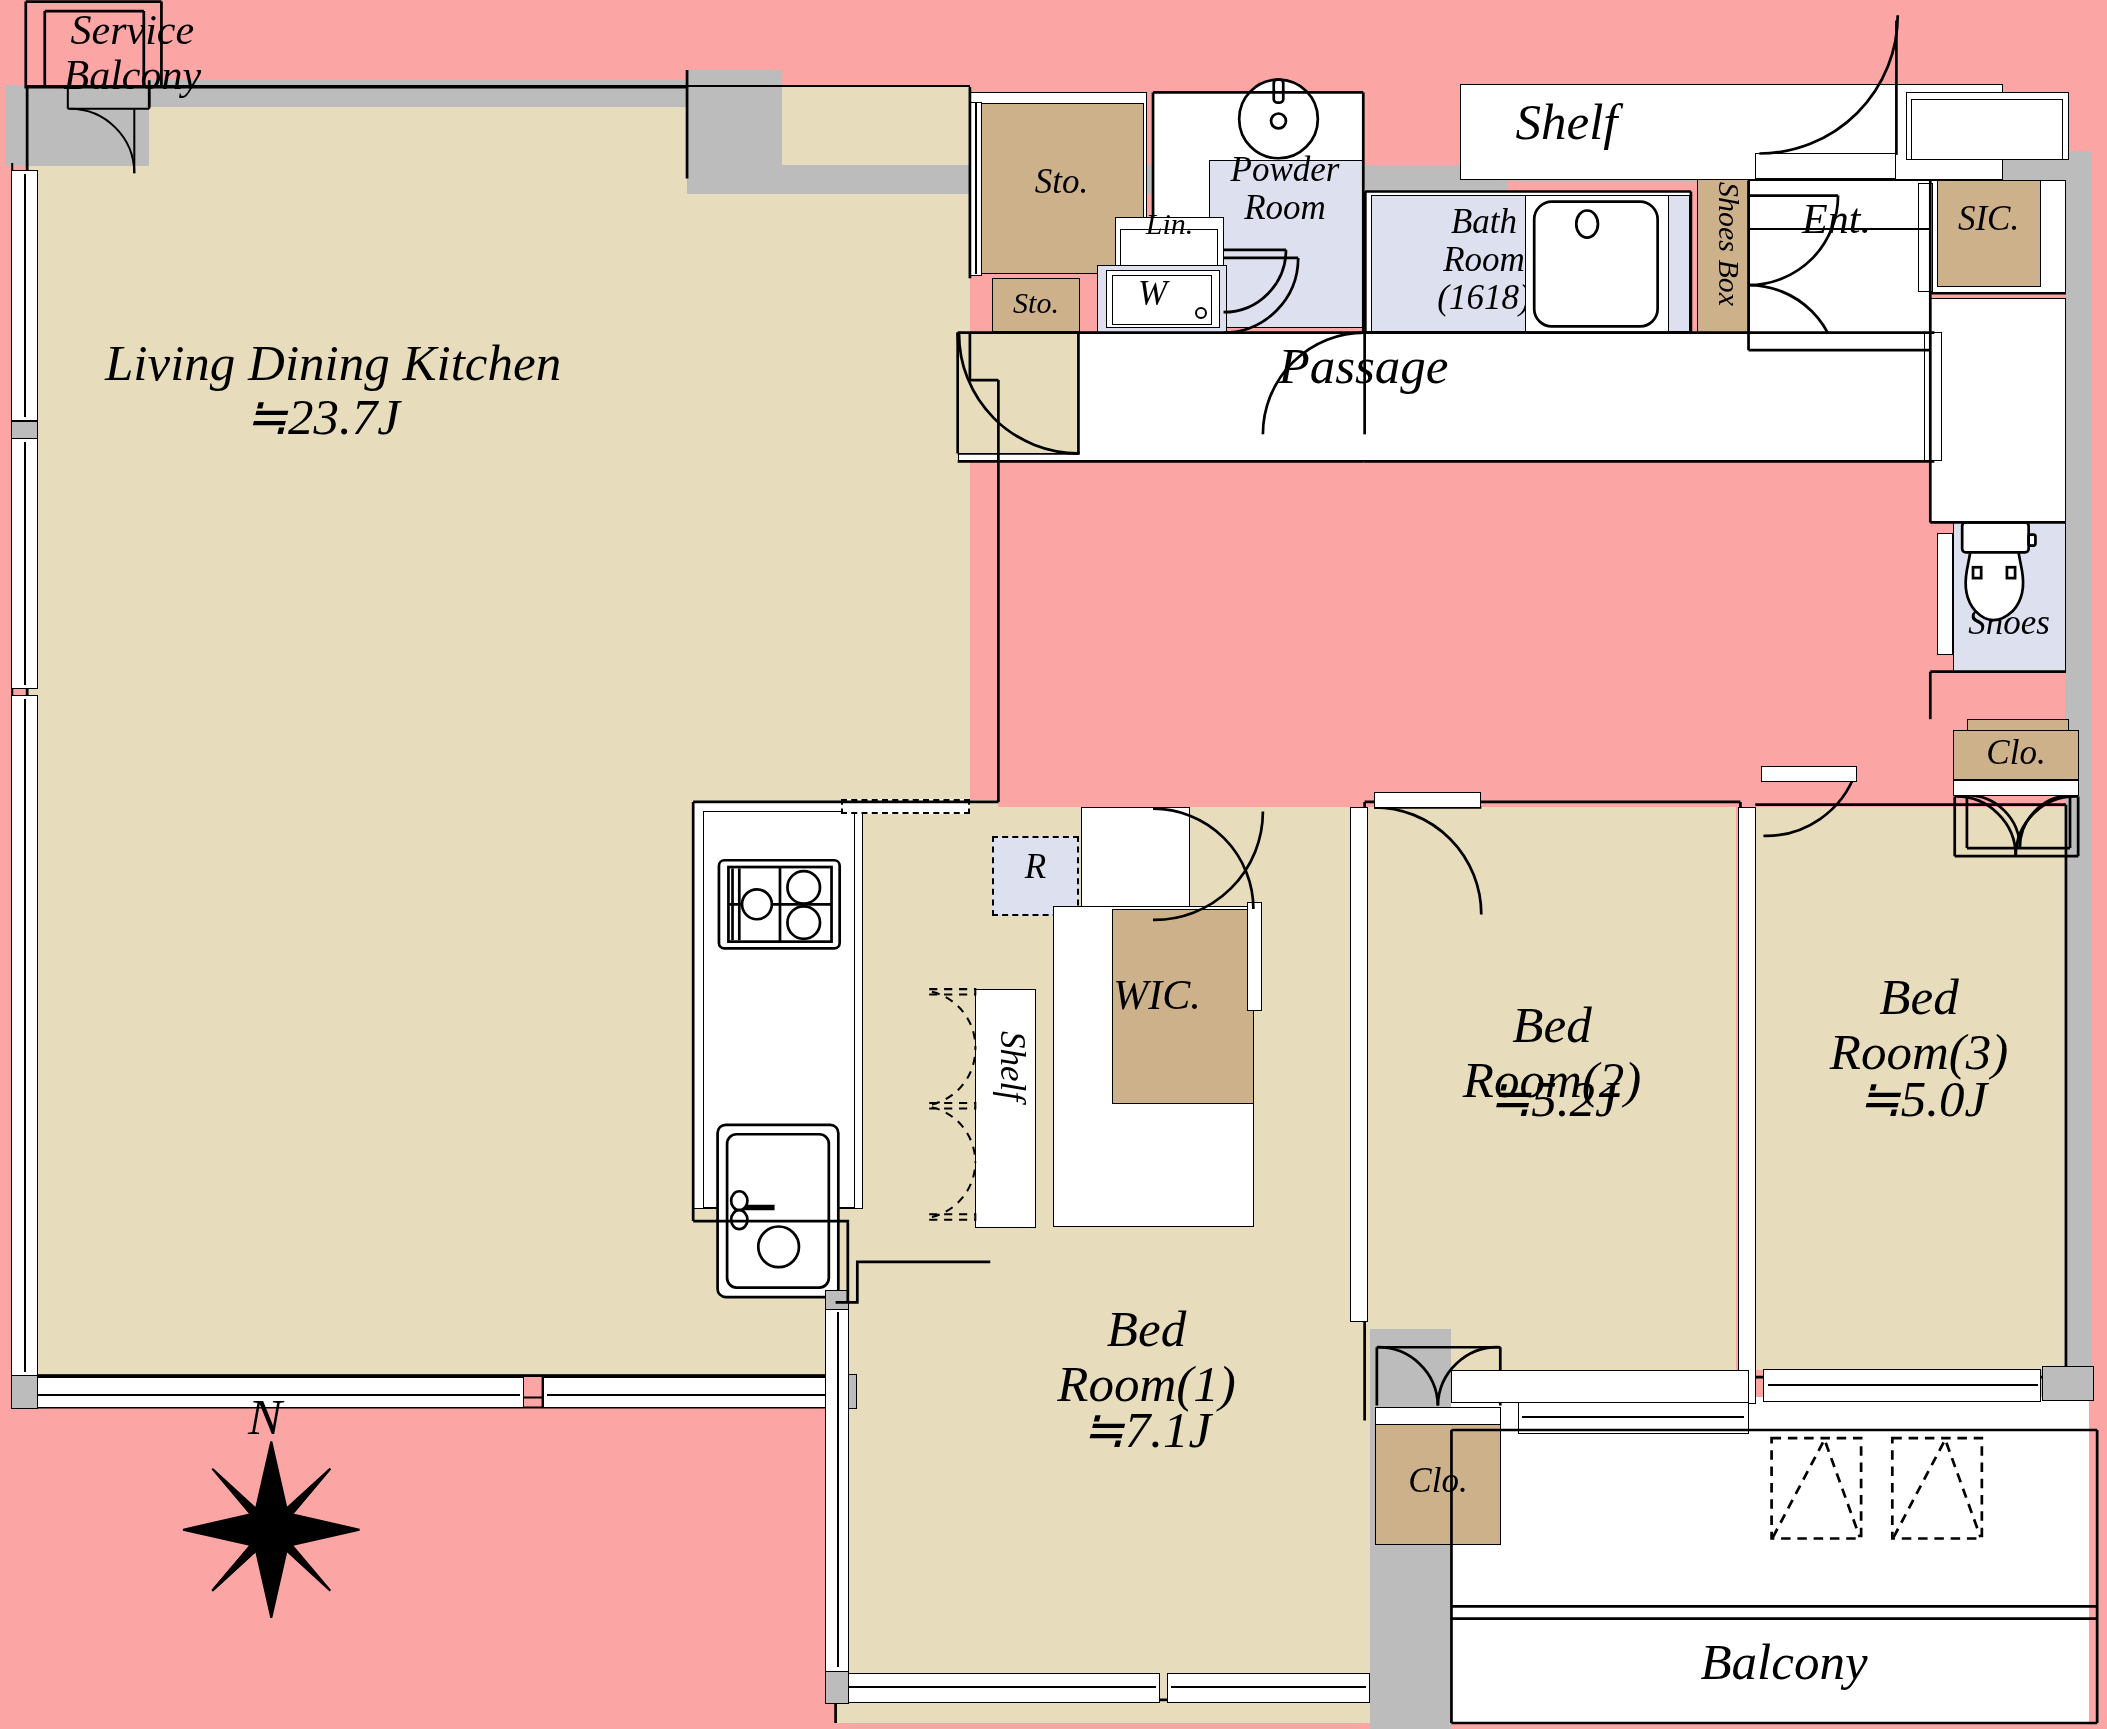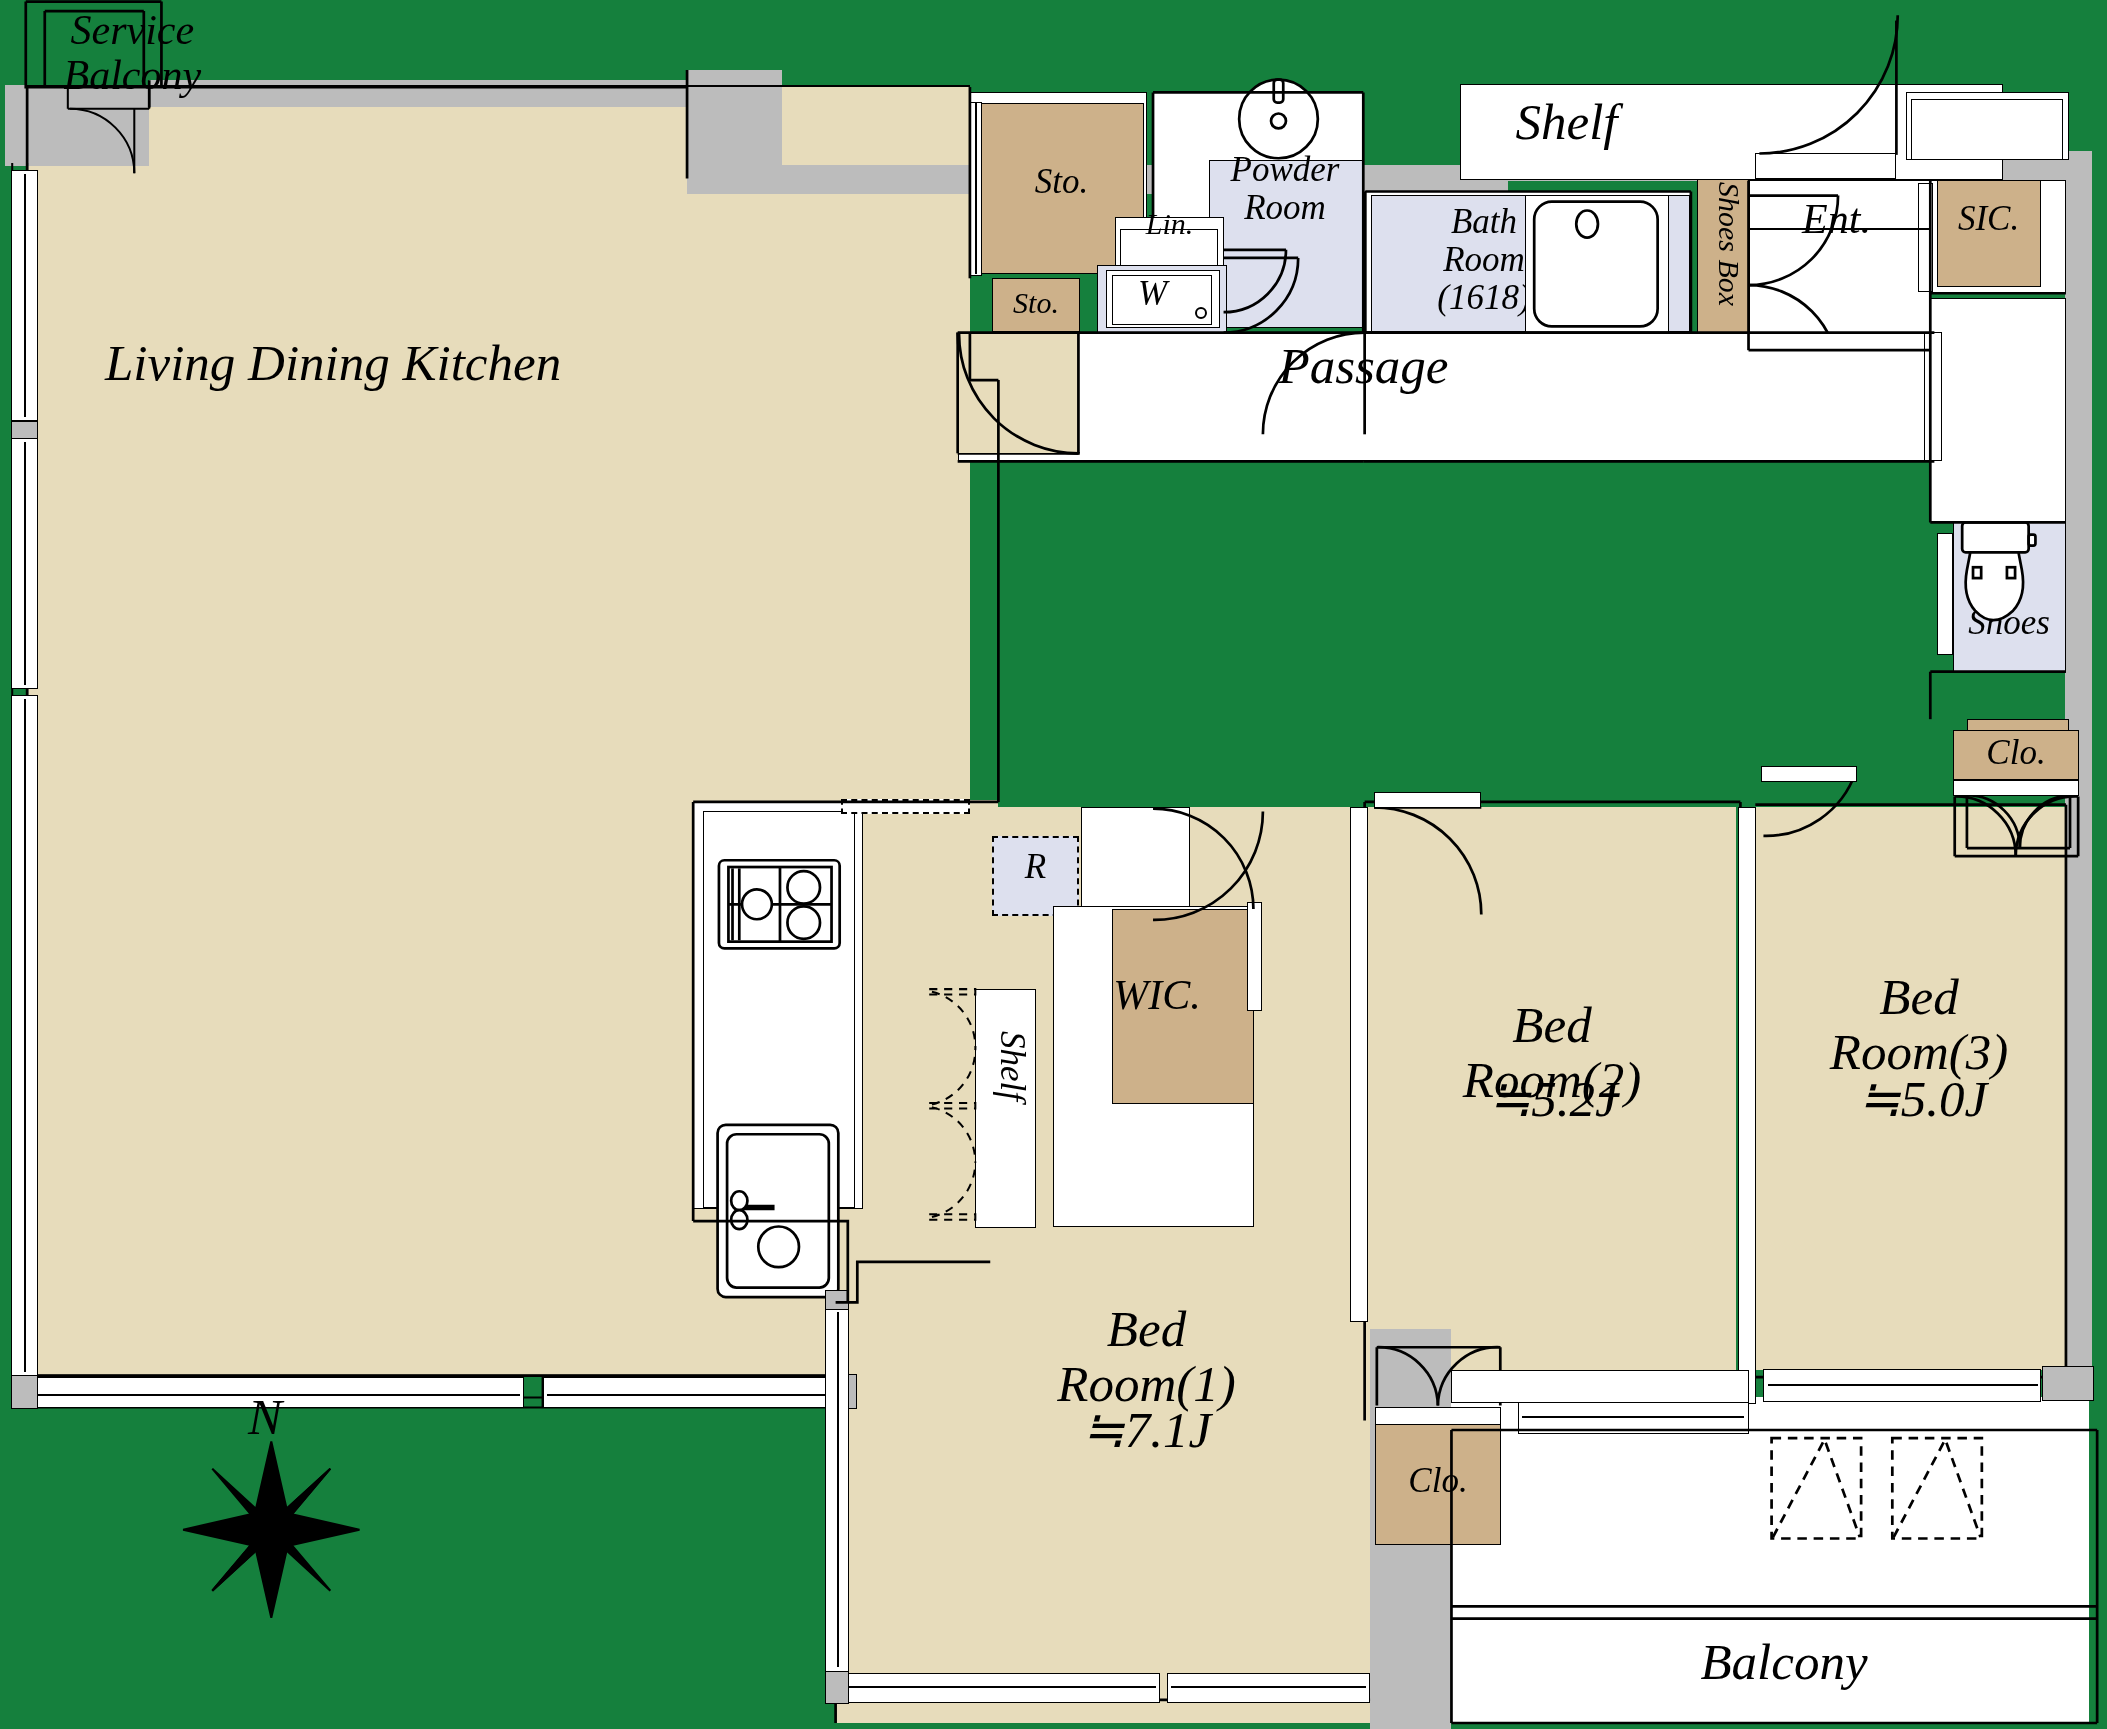--- a/index.html
+++ b/index.html
@@ -1,17 +1,17 @@
 <!DOCTYPE html>
 <html style="font-size:11px"><head>
 <meta charset="utf-8">
 <style>
   html,body{margin:0;padding:0;background:#ffffff;}
   body{width:2108px;height:1730px;font-family:"Liberation Serif",serif;}
-  #plan{position:relative;width:2108px;height:1730px;overflow:hidden;background:#15803d;}
+  #plan{position:relative;width:2108px;height:1730px;overflow:hidden;background:#fca5a5;}
   .abs{position:absolute;box-sizing:border-box;}
   
   .f-floor{background:#e7dcbb;}
   .f-wood{background:#cdb18a;}
   .f-wet{background:#dde0ee;}
   .f-wall{background:#bcbcbc;}
   .f-white{background:#ffffff;}
   .ol2{border:1.4px solid #000;}
   
   .lbl{position:absolute;font-style:italic;color:#000;text-align:center;line-height:1.08;white-space:pre;letter-spacing:0px;}
@@ -88,20 +88,21 @@
   <div class="abs f-wall ol2" style="left:11px;top:421px;width:27px;height:17.6px;"></div>
   <div class="abs f-white ol2" style="left:11px;top:438px;width:27px;height:251px;"></div>
   <div class="abs" style="left:24.4px;top:442px;width:2px;height:243px;background:#000;"></div>
   <div class="abs f-white ol2" style="left:11px;top:695px;width:27px;height:681px;"></div>
   <div class="abs" style="left:24.4px;top:699px;width:2px;height:673px;background:#000;"></div>
 
   <div class="lbl lbl-lg" style="left:20.3px;top:8.1px;width:224px;">Service
 Balcony</div>
 
   <div class="lbl lbl-xl" style="left:105px;top:336px;width:427px;">Living Dining Kitchen</div>
+  <div class="lbl lbl-xl" style="left:180px;top:390px;width:285px;">≒23.7J</div>
 
   <div class="abs f-white ol2" style="left:969px;top:92px;width:178px;height:182px;"></div>
   <div class="abs f-wood" style="left:981px;top:103px;width:163px;height:171px;border:1.4px solid #000;"></div>
   <div class="lbl lbl-md" style="left:987px;top:163px;width:149px;">Sto.</div>
 
   <div class="abs" style="left:970px;top:102px;width:12.2px;height:174px;background:#fff;border:1.4px solid #000;"></div>
   <div class="abs" style="left:975px;top:103px;width:2px;height:171px;background:#000;"></div>
 
   <div class="abs f-white ol2" style="left:1153px;top:92px;width:210px;height:236px;"></div>
   <div class="abs f-wet" style="left:1209px;top:160px;width:155px;height:168px;border:1.4px solid #000;"></div>

